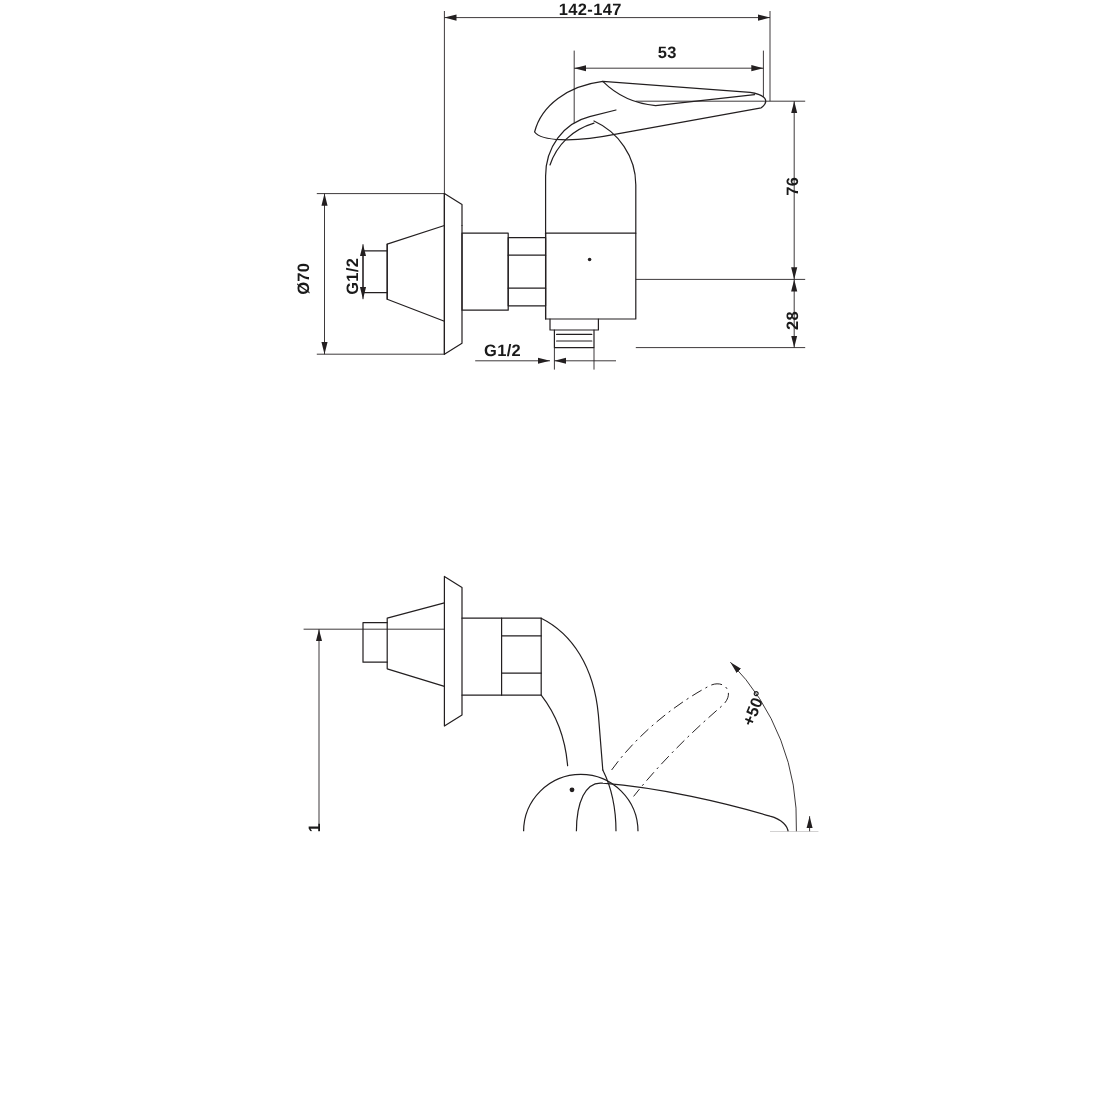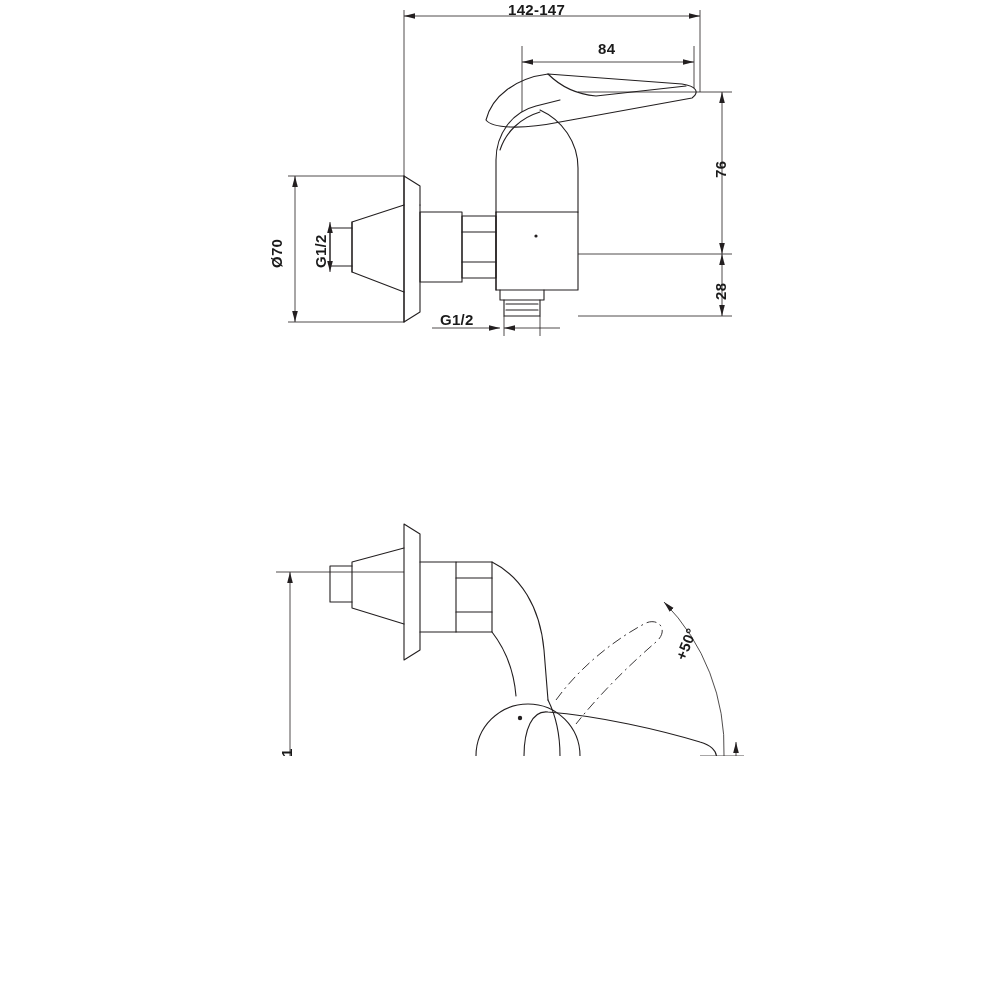--- a/index.html
+++ b/index.html
@@ -166,21 +166,21 @@
     </g>
 
     <g stroke="#231f20" stroke-width="0.8" fill="none">
       <line x1="276" y1="572" x2="404" y2="572"></line>
       <line x1="276" y1="940" x2="404" y2="940"></line>
       <line x1="290" y1="572" x2="290" y2="940" marker-start="url(#arrR)" marker-end="url(#arrL)"></line>
     </g>
   </svg>
 
   <div class="lbl" style="left:508px; top:1px;">142-147</div>
-  <div class="lbl" style="left:598px; top:40px;">84</div>
+  <div class="lbl" style="left:598px; top:40px;">53</div>
   <div class="lbl rot" style="left:712px; top:178px;">76</div>
   <div class="lbl rot" style="left:712px; top:300px;">28</div>
   <div class="lbl rot" style="left:268px; top:268px;">Ø70</div>
   <div class="lbl rot" style="left:312px; top:268px;">G1/2</div>
   <div class="lbl" style="left:440px; top:311px;">G1/2</div>
 
   <div class="lbl rot" style="left:278px; top:800px;">150±21</div>
   <div class="lbl" style="left:672px; top:656px; transform:rotate(-68deg); transform-origin:0 0;">+50°</div>
   <div class="lbl" style="left:676px; top:884px; transform:rotate(-112deg); transform-origin:0 0;">-50°</div>
 

